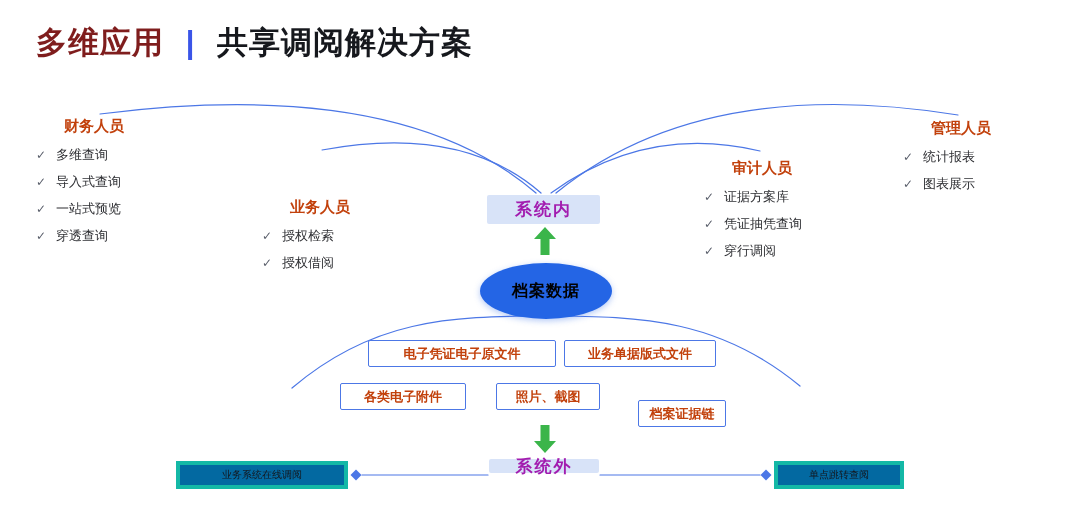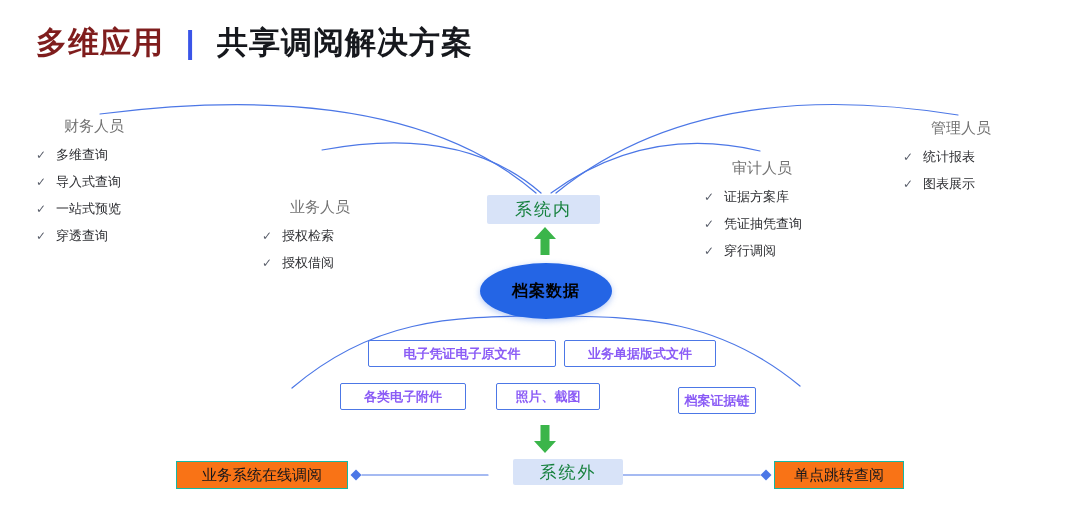--- a/index.html
+++ b/index.html
@@ -18,72 +18,72 @@
     position:absolute; left:36px; top:22px;
     font-size:31px; font-weight:800; letter-spacing:1px;
     color:#16181d; white-space:nowrap;
   }
   .title .blue { color:#7f1d1d; }
   .title .sep  { color:#3a55e8; font-weight:600; margin:0 12px; }
 
   
   .role { position:absolute; }
   .role-name {
-    font-size:15px; font-weight:400; color:#737373;
+    font-size:15px; font-weight:700; color:#c2410c;
     line-height:16px; margin-bottom:14px; padding-left:28px;
     white-space:nowrap;
   }
   .role-item {
     display:flex; align-items:center; gap:10px;
     font-size:13px; line-height:14px; color:#2e2f33;
     margin-bottom:13px; white-space:nowrap;
   }
   .check { color:#5a5f6b; font-size:12px; line-height:12px; }
 
   .role-finance  { left:36px;  top:118px; }
   .role-business { left:262px; top:155px;margin-top:44px; }
   .role-audit    { left:704px; top:160px; }
   .role-admin    { left:903px; top:120px; }
 
   
   .sysbox {
-    position:absolute; background:#d8e3f8; color:#15803d;
-    font-size:17px; font-weight:400; letter-spacing:2px;
+    position:absolute; background:#d8e3f8; color:#a21caf;
+    font-size:17px; font-weight:700; letter-spacing:2px;
     display:flex; align-items:center; justify-content:center;
     border-radius:2px; white-space:nowrap;
   }
   .sys-in  { left:487px; top:195px; width:113px; height:29px; }
-  .sys-out { left:489px; top:459px; width:110px; height:26px;margin-left:24px; }
+  .sys-out { left:489px; top:459px; width:110px; height:14px; }
 
   
   .ellipse {
     position:absolute; left:480px; top:263px; width:132px; height:56px;
     background:#2465e5; border-radius:50%;
     color:#000000; font-size:16px; font-weight:700; letter-spacing:1px;
     display:flex; align-items:center; justify-content:center;
     box-shadow:0 2px 6px rgba(36,101,229,0.35);
   }
 
   
   .databox {
     position:absolute; border:1px solid #4c77e6; background:#ffffff;
-    color:#8b5cf6; font-size:13px; font-weight:700;
+    color:#c2410c; font-size:13px; font-weight:700;
     display:flex; align-items:center; justify-content:center;
     border-radius:2px; white-space:nowrap;
   }
   .db-r1a { left:368px; top:340px; width:188px; height:27px; }
   .db-r1b { left:564px; top:340px; width:152px; height:27px; }
   .db-r2a { left:340px; top:383px; width:126px; height:27px; }
   .db-r2b { left:496px; top:383px; width:104px; height:27px; }
-  .db-r2c { left:638px; top:387px; width:78px; height:27px;margin-left:40px; }
+  .db-r2c { left:638px; top:400px; width:88px; height:27px; }
 
   
   .sidebox {
-    position:absolute; border:1px solid #14b8a6; background:#f97316;
-    color:#14161c; font-size:15px;
+    position:absolute; border:4px solid #14b8a6; background:#0369a1;
+    color:#14161c; font-size:10px;
     font-family:"Liberation Serif","DejaVu Serif",serif;
     display:flex; align-items:center; justify-content:center;
     white-space:nowrap;
   }
   .side-left  { left:176px; top:461px; width:172px; height:28px; }
   .side-right { left:774px; top:461px; width:130px; height:28px; }
 
   
   .arrow { position:absolute; width:22px; height:28px; }
   .arrow-up   { left:534px; top:227px; }

